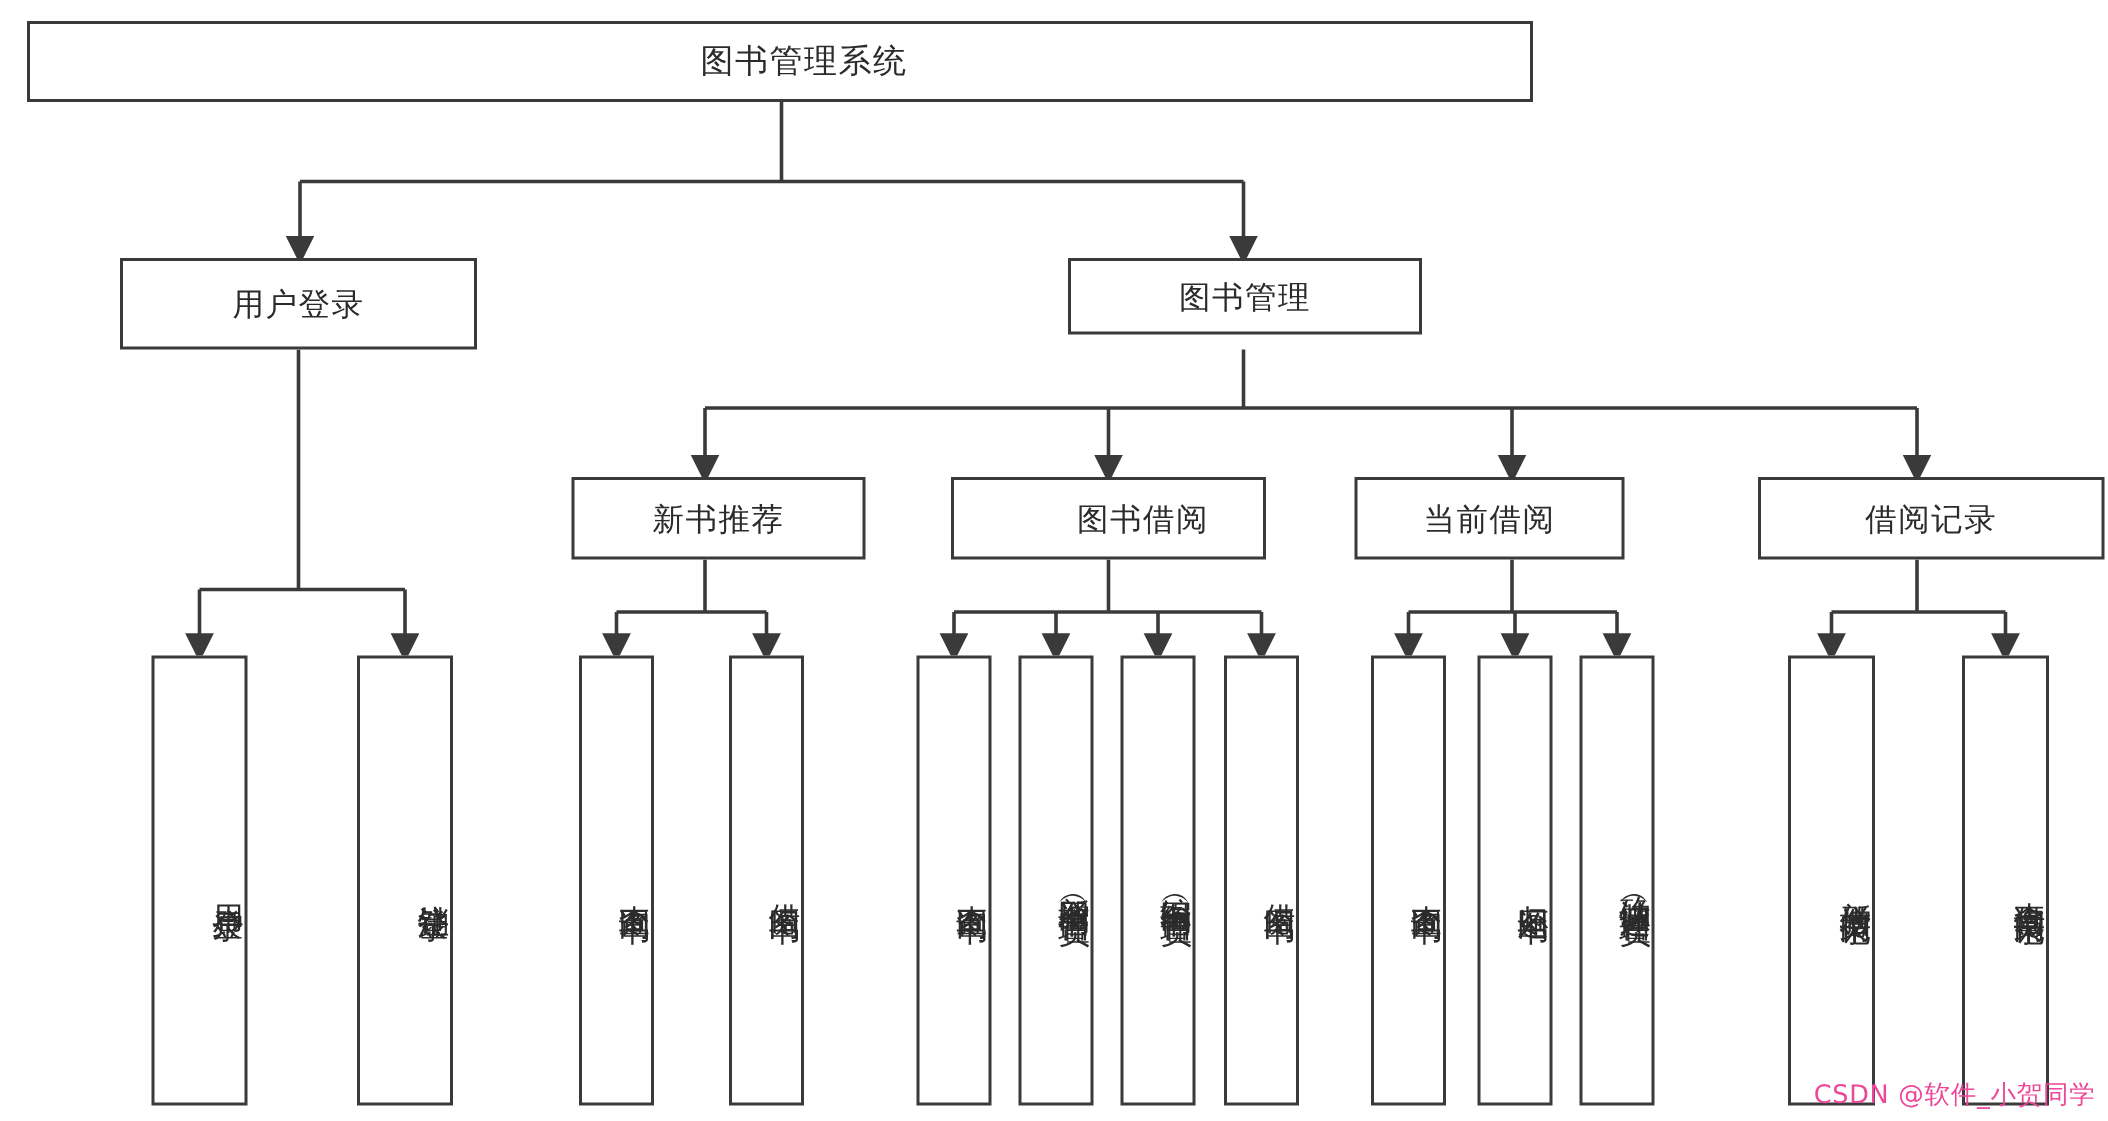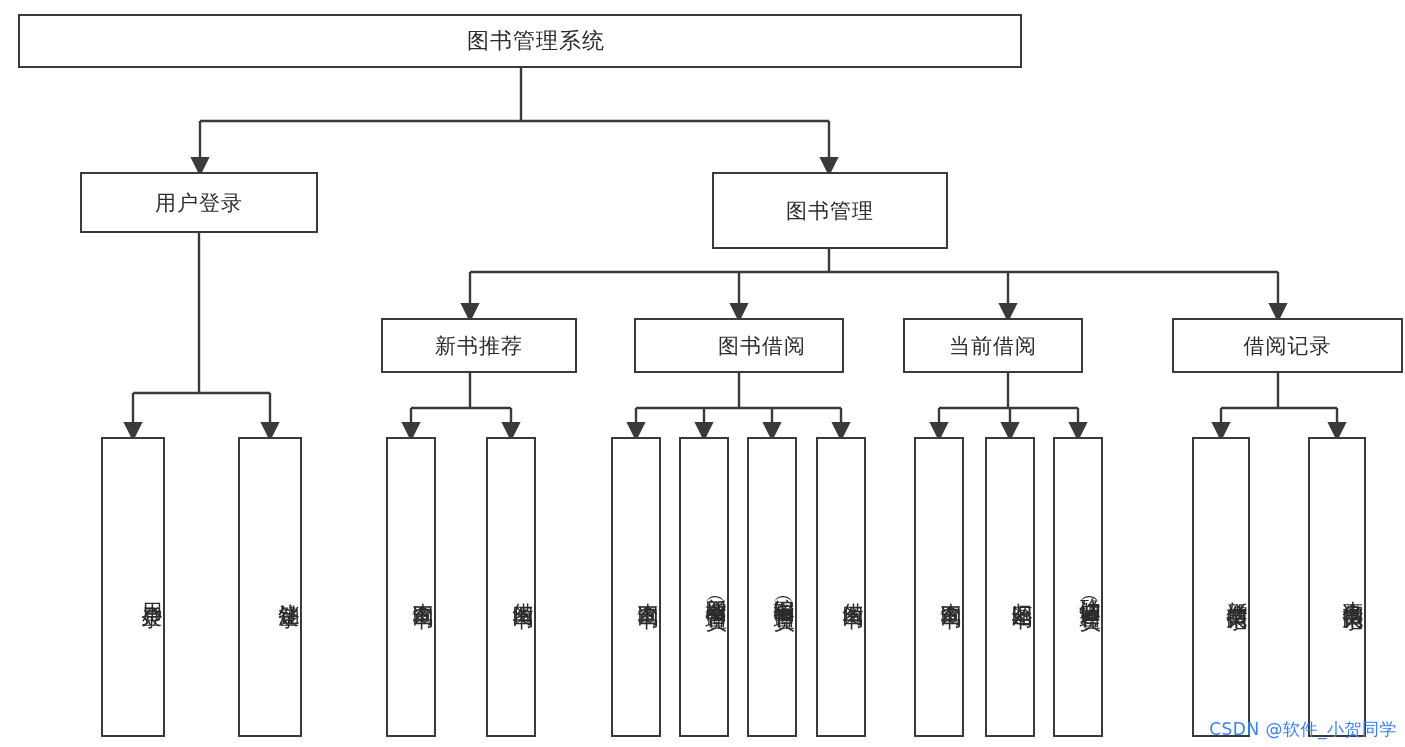--- a/index.html
+++ b/index.html
@@ -56,21 +56,21 @@
   }
   .node.root {
     font-size: 22px;
     padding-left: 32px;
   }
   .watermark {
     position: absolute;
     right: 8px;
     bottom: 6px;
     font-size: 17px;
-    color: #3b82f6;
+    color: #ec4899;
     letter-spacing: 0.5px;
     white-space: nowrap;
   }
 </style>
 </head>
 <body>
 
 <div id="canvas">
 
   <svg class="wires" viewBox="0 0 1405 747">
@@ -123,21 +123,21 @@
     </g>
   </svg>
 
   <div class="node horiz root" style="left:18px; top:14px; width:1004px; height:54px;">
     <span>图书管理系统</span>
   </div>
 
   <div class="node horiz" style="left:80px; top:172px; width:238px; height:61px;">
     <span>用户登录</span>
   </div>
-  <div class="node horiz" style="left:712px; top:172px; width:236px; height:77px;">
+  <div class="node horiz" style="left:712px; top:172px; width:236px; height:51px;">
     <span>图书管理</span>
   </div>
 
   <div class="node horiz" style="left:381px; top:318px; width:196px; height:55px;">
     <span>新书推荐</span>
   </div>
   <div class="node horiz" style="left:634px; top:318px; width:210px; height:55px;padding-left:46px;">
     <span>图书借阅</span>
   </div>
   <div class="node horiz" style="left:903px; top:318px; width:180px; height:55px;">

